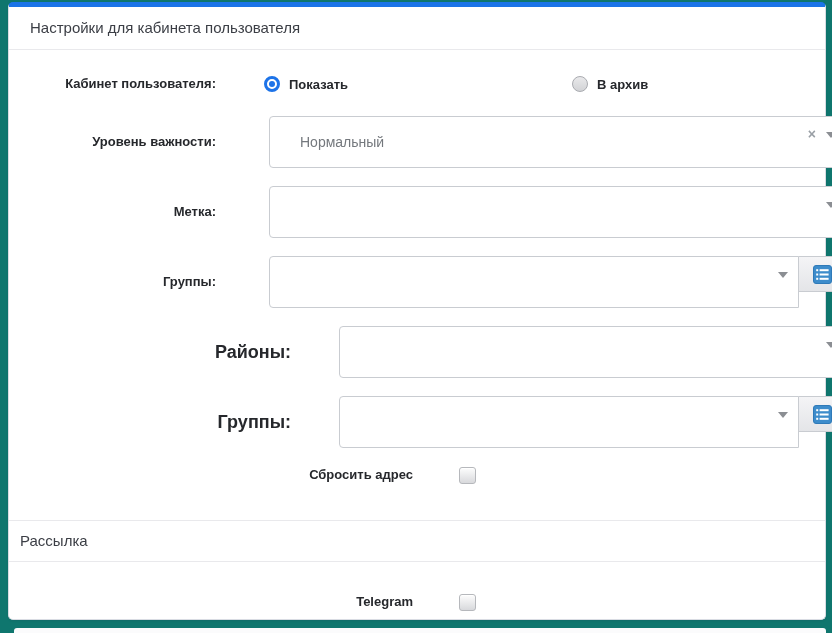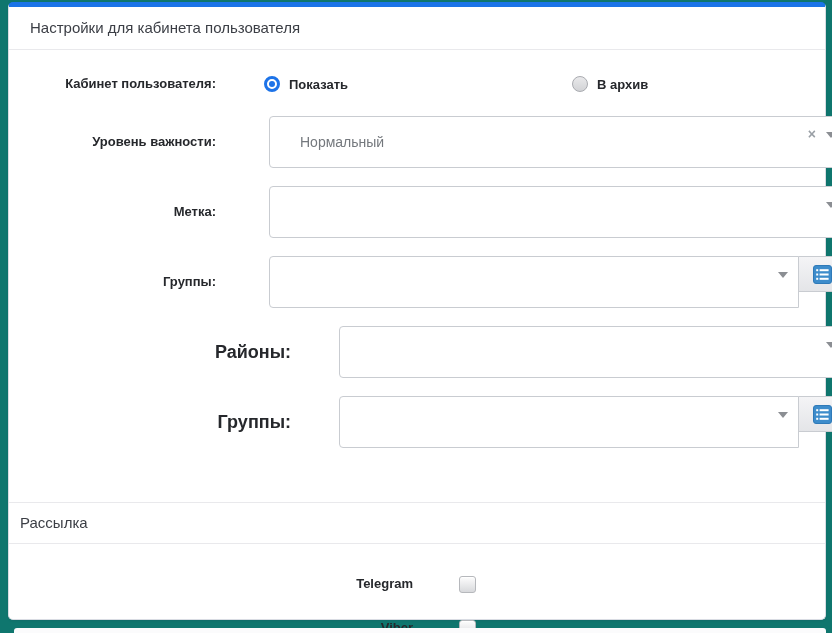--- a/index.html
+++ b/index.html
@@ -182,20 +182,24 @@
               <rect x="6.6" y="4.2" width="9" height="2" fill="#ffffff"></rect>
               <rect x="3.2" y="8.5" width="2" height="2" fill="#ffffff"></rect>
               <rect x="6.6" y="8.5" width="9" height="2" fill="#ffffff"></rect>
               <rect x="3.2" y="12.8" width="2" height="2" fill="#ffffff"></rect>
               <rect x="6.6" y="12.8" width="9" height="2" fill="#ffffff"></rect>
             </svg>
           </div>
         </div>
       </div>
 
+      <div class="frow chk-row">
+        <div class="lbl3">Сбросить адрес</div>
+        <span class="checkbox"></span>
+      </div>
 
     </div>
 
     <div class="section-header">Рассылка</div>
 
     <div class="body2">
       <div class="frow chk-row2">
         <div class="lbl3">Telegram</div>
         <span class="checkbox"></span>
       </div>

